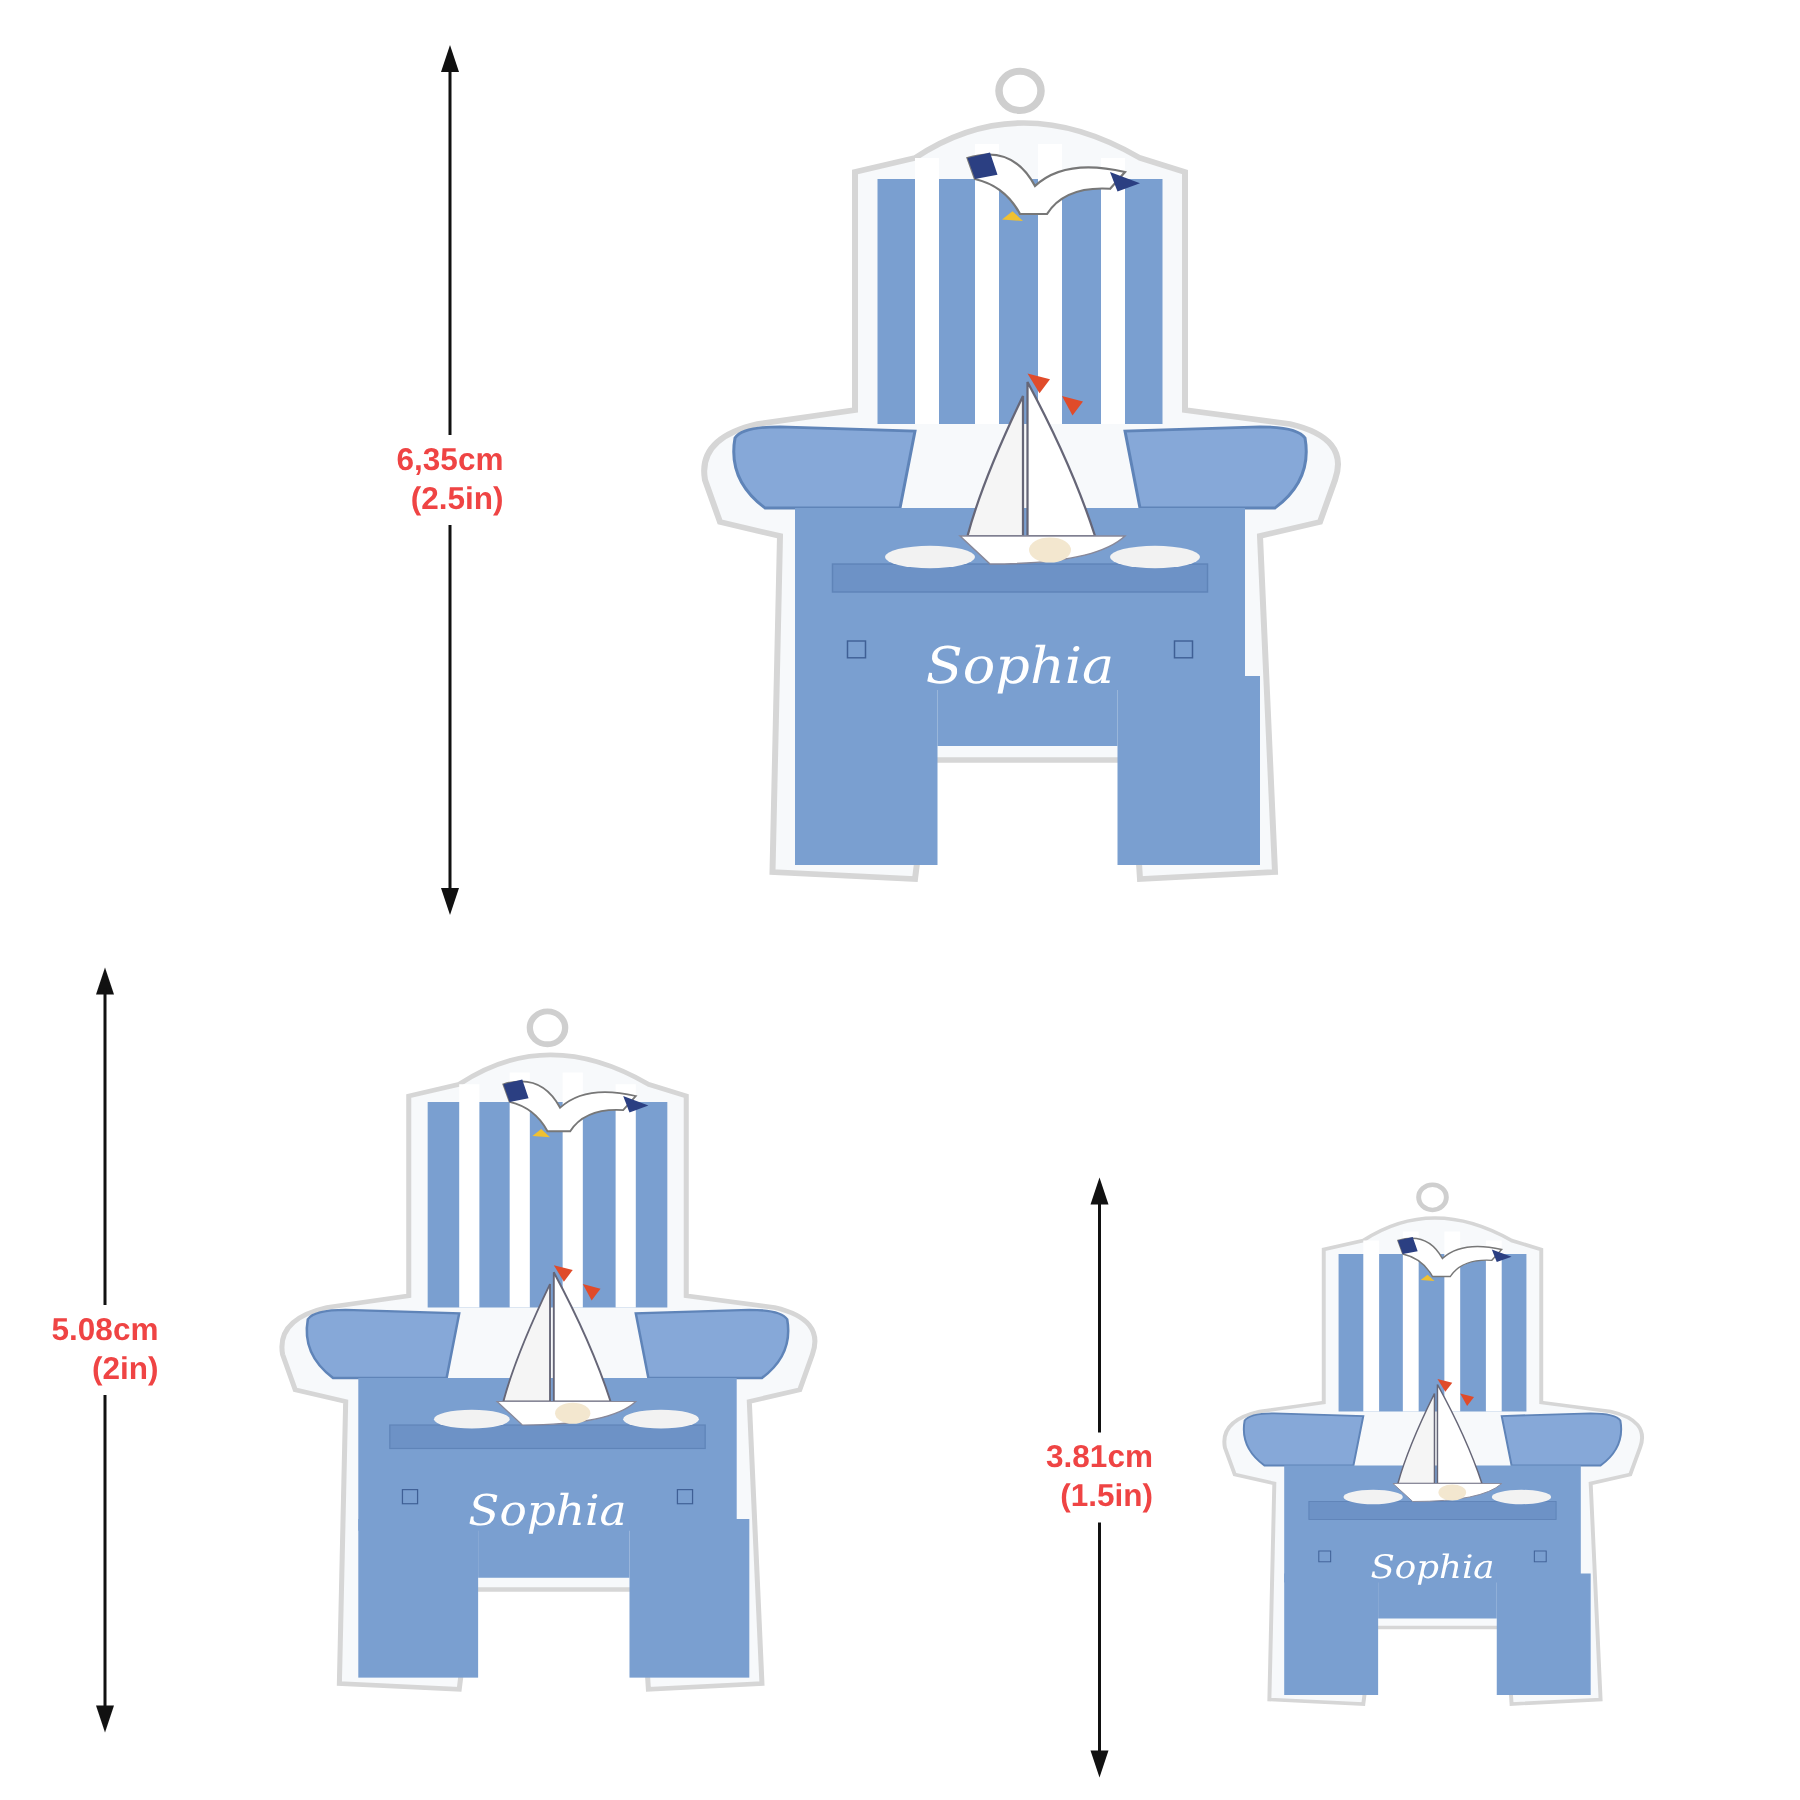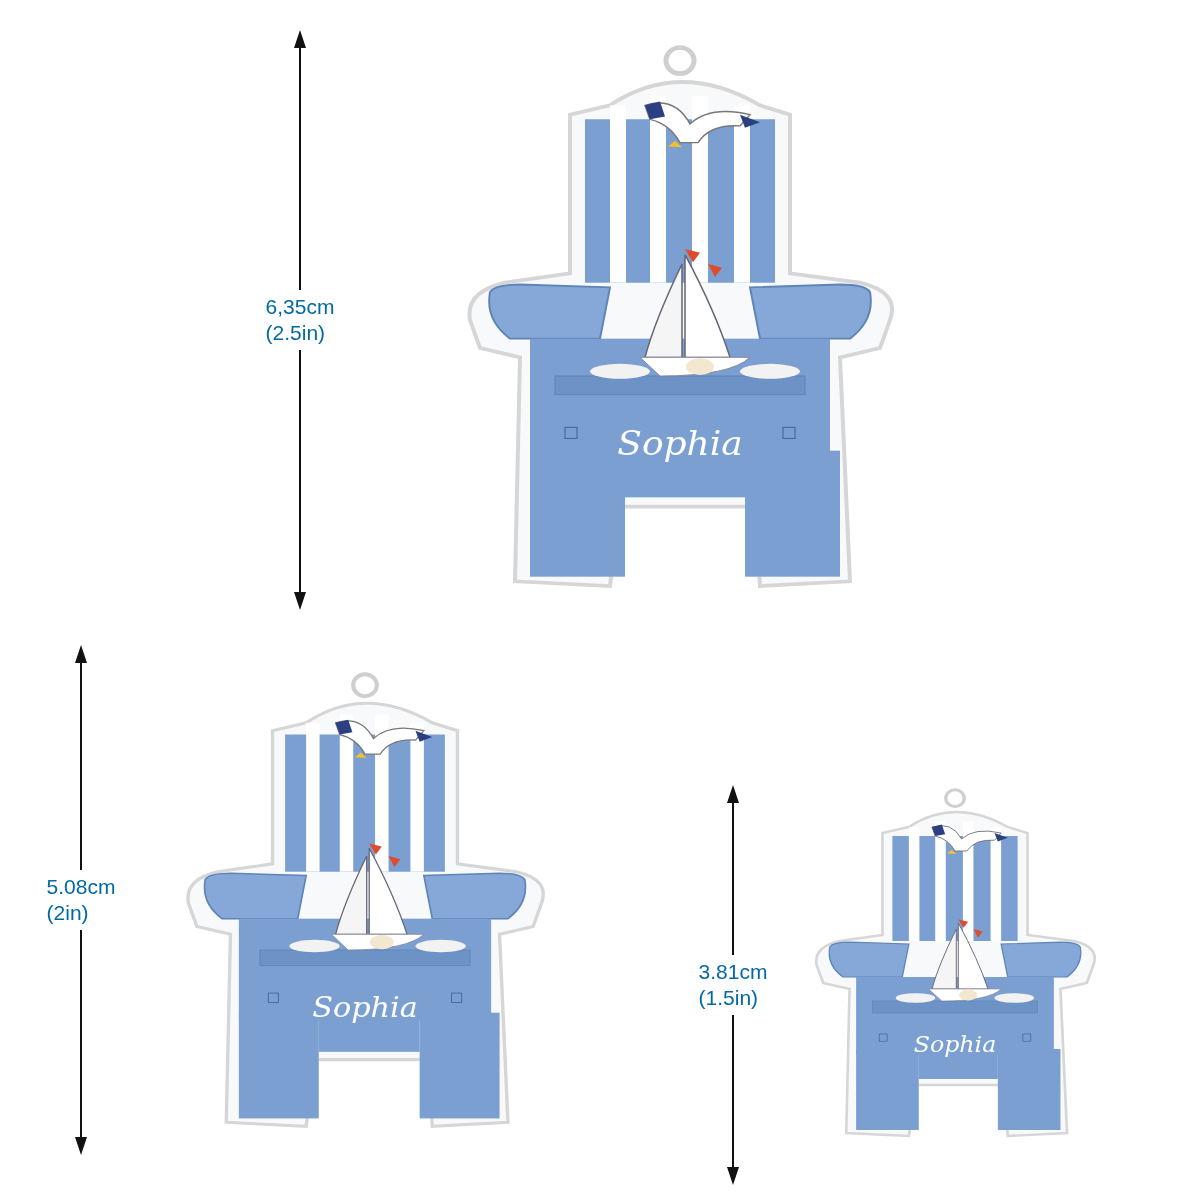--- a/index.html
+++ b/index.html
@@ -2,21 +2,21 @@
 <html><head>
 <meta charset="utf-8">
 <style>
   html,body{margin:0;padding:0;background:#ffffff;}
   body{width:1200px;height:1200px;position:relative;overflow:hidden;font-family:"Liberation Sans",sans-serif;}
   .dim{position:absolute;}
   .dim .line{position:absolute;left:50%;width:2px;margin-left:-1px;background:#111;}
   .dim .arrow-top,.dim .arrow-bot{position:absolute;left:50%;width:0;height:0;margin-left:-6px;border-left:6px solid transparent;border-right:6px solid transparent;}
   .dim .arrow-top{top:0;border-bottom:18px solid #111;}
   .dim .arrow-bot{bottom:0;border-top:18px solid #111;}
-  .dim .label{position:absolute;left:50%;transform:translate(-50%,-50%);background:#fff;text-align:left;font-size:21px;line-height:26px;color:#0369a1;white-space:nowrap;padding:4px 2px;}
+  .dim .label{position:absolute;left:50%;transform:translate(-50%,-50%);background:#fff;text-align:right;font-size:21px;line-height:26px;color:#ef4444;white-space:nowrap;padding:4px 2px;font-weight:bold;}
   .ornament{position:absolute;}
   .ornament svg{width:100%;height:100%;display:block;}
   .name-text{font-family:"DejaVu Serif",serif;font-style:italic;}
 </style>
 </head>
 <body>
 
 <svg width="0" height="0" style="position:absolute" aria-hidden="true">
   <defs>
     <symbol id="chair" viewBox="0 0 440 600">
@@ -72,21 +72,21 @@
   </div>
 </div>
 
 <div class="ornament" style="left:460px;top:40px;width:440px;height:560px;">
   <svg viewBox="0 0 440 600" preserveAspectRatio="none">
       <use href="#chair"></use>
     <text x="220" y="445" text-anchor="middle" font-size="36" fill="#ffffff" class="name-text">Sophia</text>
   </svg>
 </div>
 
-<div class="dim" style="left:66px;top:645px;width:30px;height:510px;">
+<div class="dim" style="left:55px;top:645px;width:30px;height:510px;">
   <div class="arrow-top"></div>
   <div class="line" style="top:14px;bottom:14px;"></div>
   <div class="arrow-bot"></div>
   <div class="label" style="top:50%;">
     <div>5.08cm</div>
     <div>(2in)</div>
   </div>
 </div>
 
 <div class="ornament" style="left:180px;top:668px;width:370px;height:470px;">

